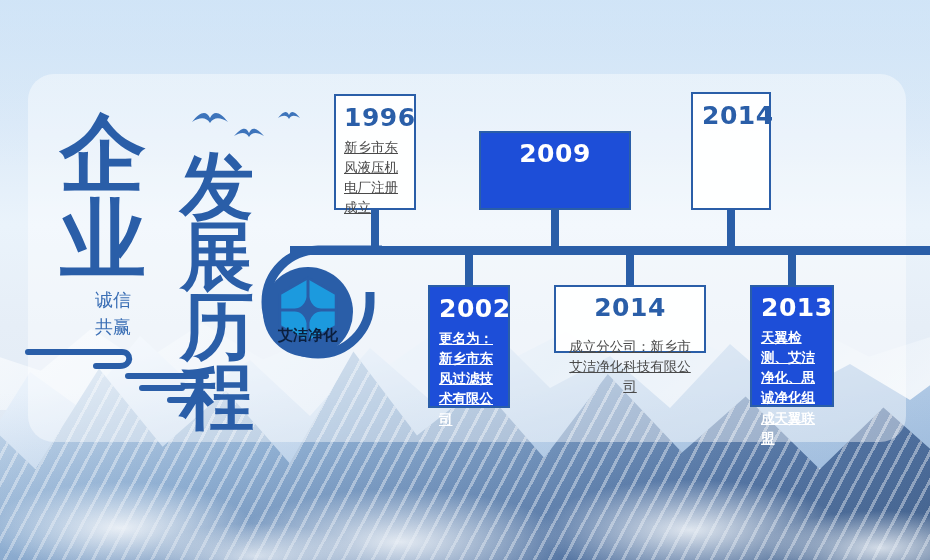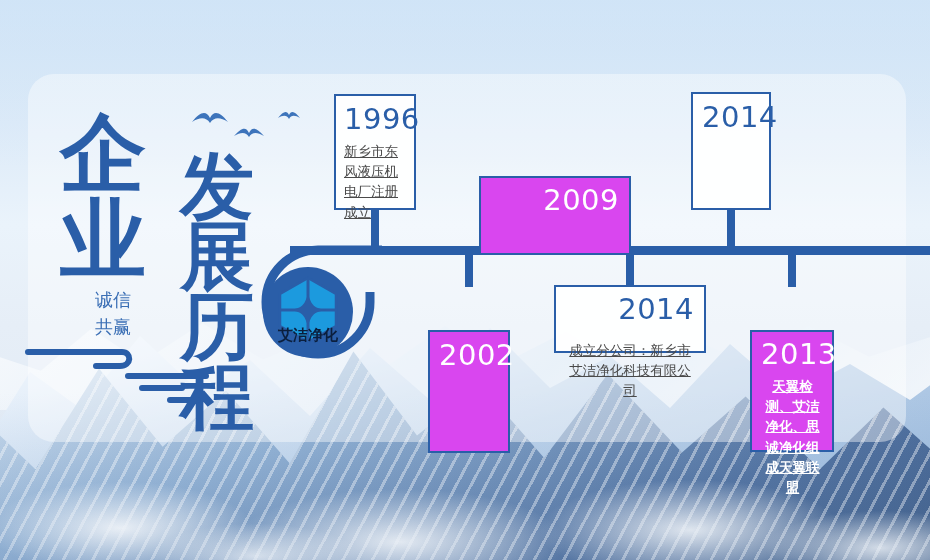--- a/index.html
+++ b/index.html
@@ -98,51 +98,51 @@
   .logo{position:absolute;left:262px;top:266px;width:92px;height:92px;}
 
   
   .stem{position:absolute;width:8px;background:#2a5ea8;}
 
   .card{
     position:absolute;box-sizing:border-box;
     font-family:"DejaVu Sans","Liberation Sans",sans-serif;
   }
   .card .yr{
-    display:block;text-align:right;font-size:29px;font-weight:400;
+    display:block;text-align:center;font-size:25px;font-weight:700;
     letter-spacing:.5px;line-height:1.1;
   }
   .card .txt{
     display:block;font-size:13.5px;line-height:1.5;margin-top:5px;text-decoration:underline;
   }
   .card.light{
     background:rgba(255,255,255,.93);
     border:2px solid #2a5ea8;
   }
   .card.light .yr{color:#2a5ea8;}
   .card.light .txt{color:#4a4a4a;}
   .card.dark{
-    background:#d946ef;border:2px solid #2a5ea8;margin-top:45px;
+    background:#1d4ed8;border:2px solid #2a5ea8;
   }
   .card.dark .yr{color:#ffffff;}
   .card.dark .txt{color:#ffffff;font-weight:700;}
 
   
   #card-1996{left:334px;top:94px;width:82px;height:116px;padding:8px 8px 0 8px;}
   #card-1996 .txt{text-align:left;}
   #card-2009{left:479px;top:131px;width:152px;height:79px;padding:7px 10px 0 10px;}
   #card-2009 .txt{text-align:center;}
   #card-2014a{left:691px;top:92px;width:80px;height:118px;padding:8px 9px 0 9px;}
   #card-2014a .txt{text-align:left;}
   #card-2002{left:428px;top:285px;width:82px;height:123px;padding:8px 8px 8px 9px;}
   #card-2002 .txt{text-align:left;}
   #card-2014b{left:554px;top:285px;width:152px;height:68px;padding:7px 10px 0 10px;}
   #card-2014b .txt{text-align:center;margin-top:14px;}
   #card-2015{left:750px;top:285px;width:84px;height:122px;padding:7px 8px 0 9px;}
-  #card-2015 .txt{text-align:center;}
+  #card-2015 .txt{text-align:left;}
 </style>
 </head>
 <body>
 
 <div id="stage">
 
   <div class="bg-sky"></div>
   <div class="mtn">
     <div class="range-far"></div>
     <div class="range-mid"></div>
@@ -209,20 +209,21 @@
   <div class="card dark" id="card-2009">
     <span class="yr">2009</span>
   </div>
 
   <div class="card light" id="card-2014a">
     <span class="yr">2014</span>
   </div>
 
   <div class="card dark" id="card-2002">
     <span class="yr">2002</span>
+    <span class="txt">更名为：新乡市东风过滤技术有限公司</span>
   </div>
 
   <div class="card light" id="card-2014b">
     <span class="yr">2014</span>
     <span class="txt">成立分公司：新乡市艾洁净化科技有限公司</span>
   </div>
 
   <div class="card dark" id="card-2015">
     <span class="yr">2013</span>
     <span class="txt">天翼检测、艾洁净化、思诚净化组成天翼联盟</span>

